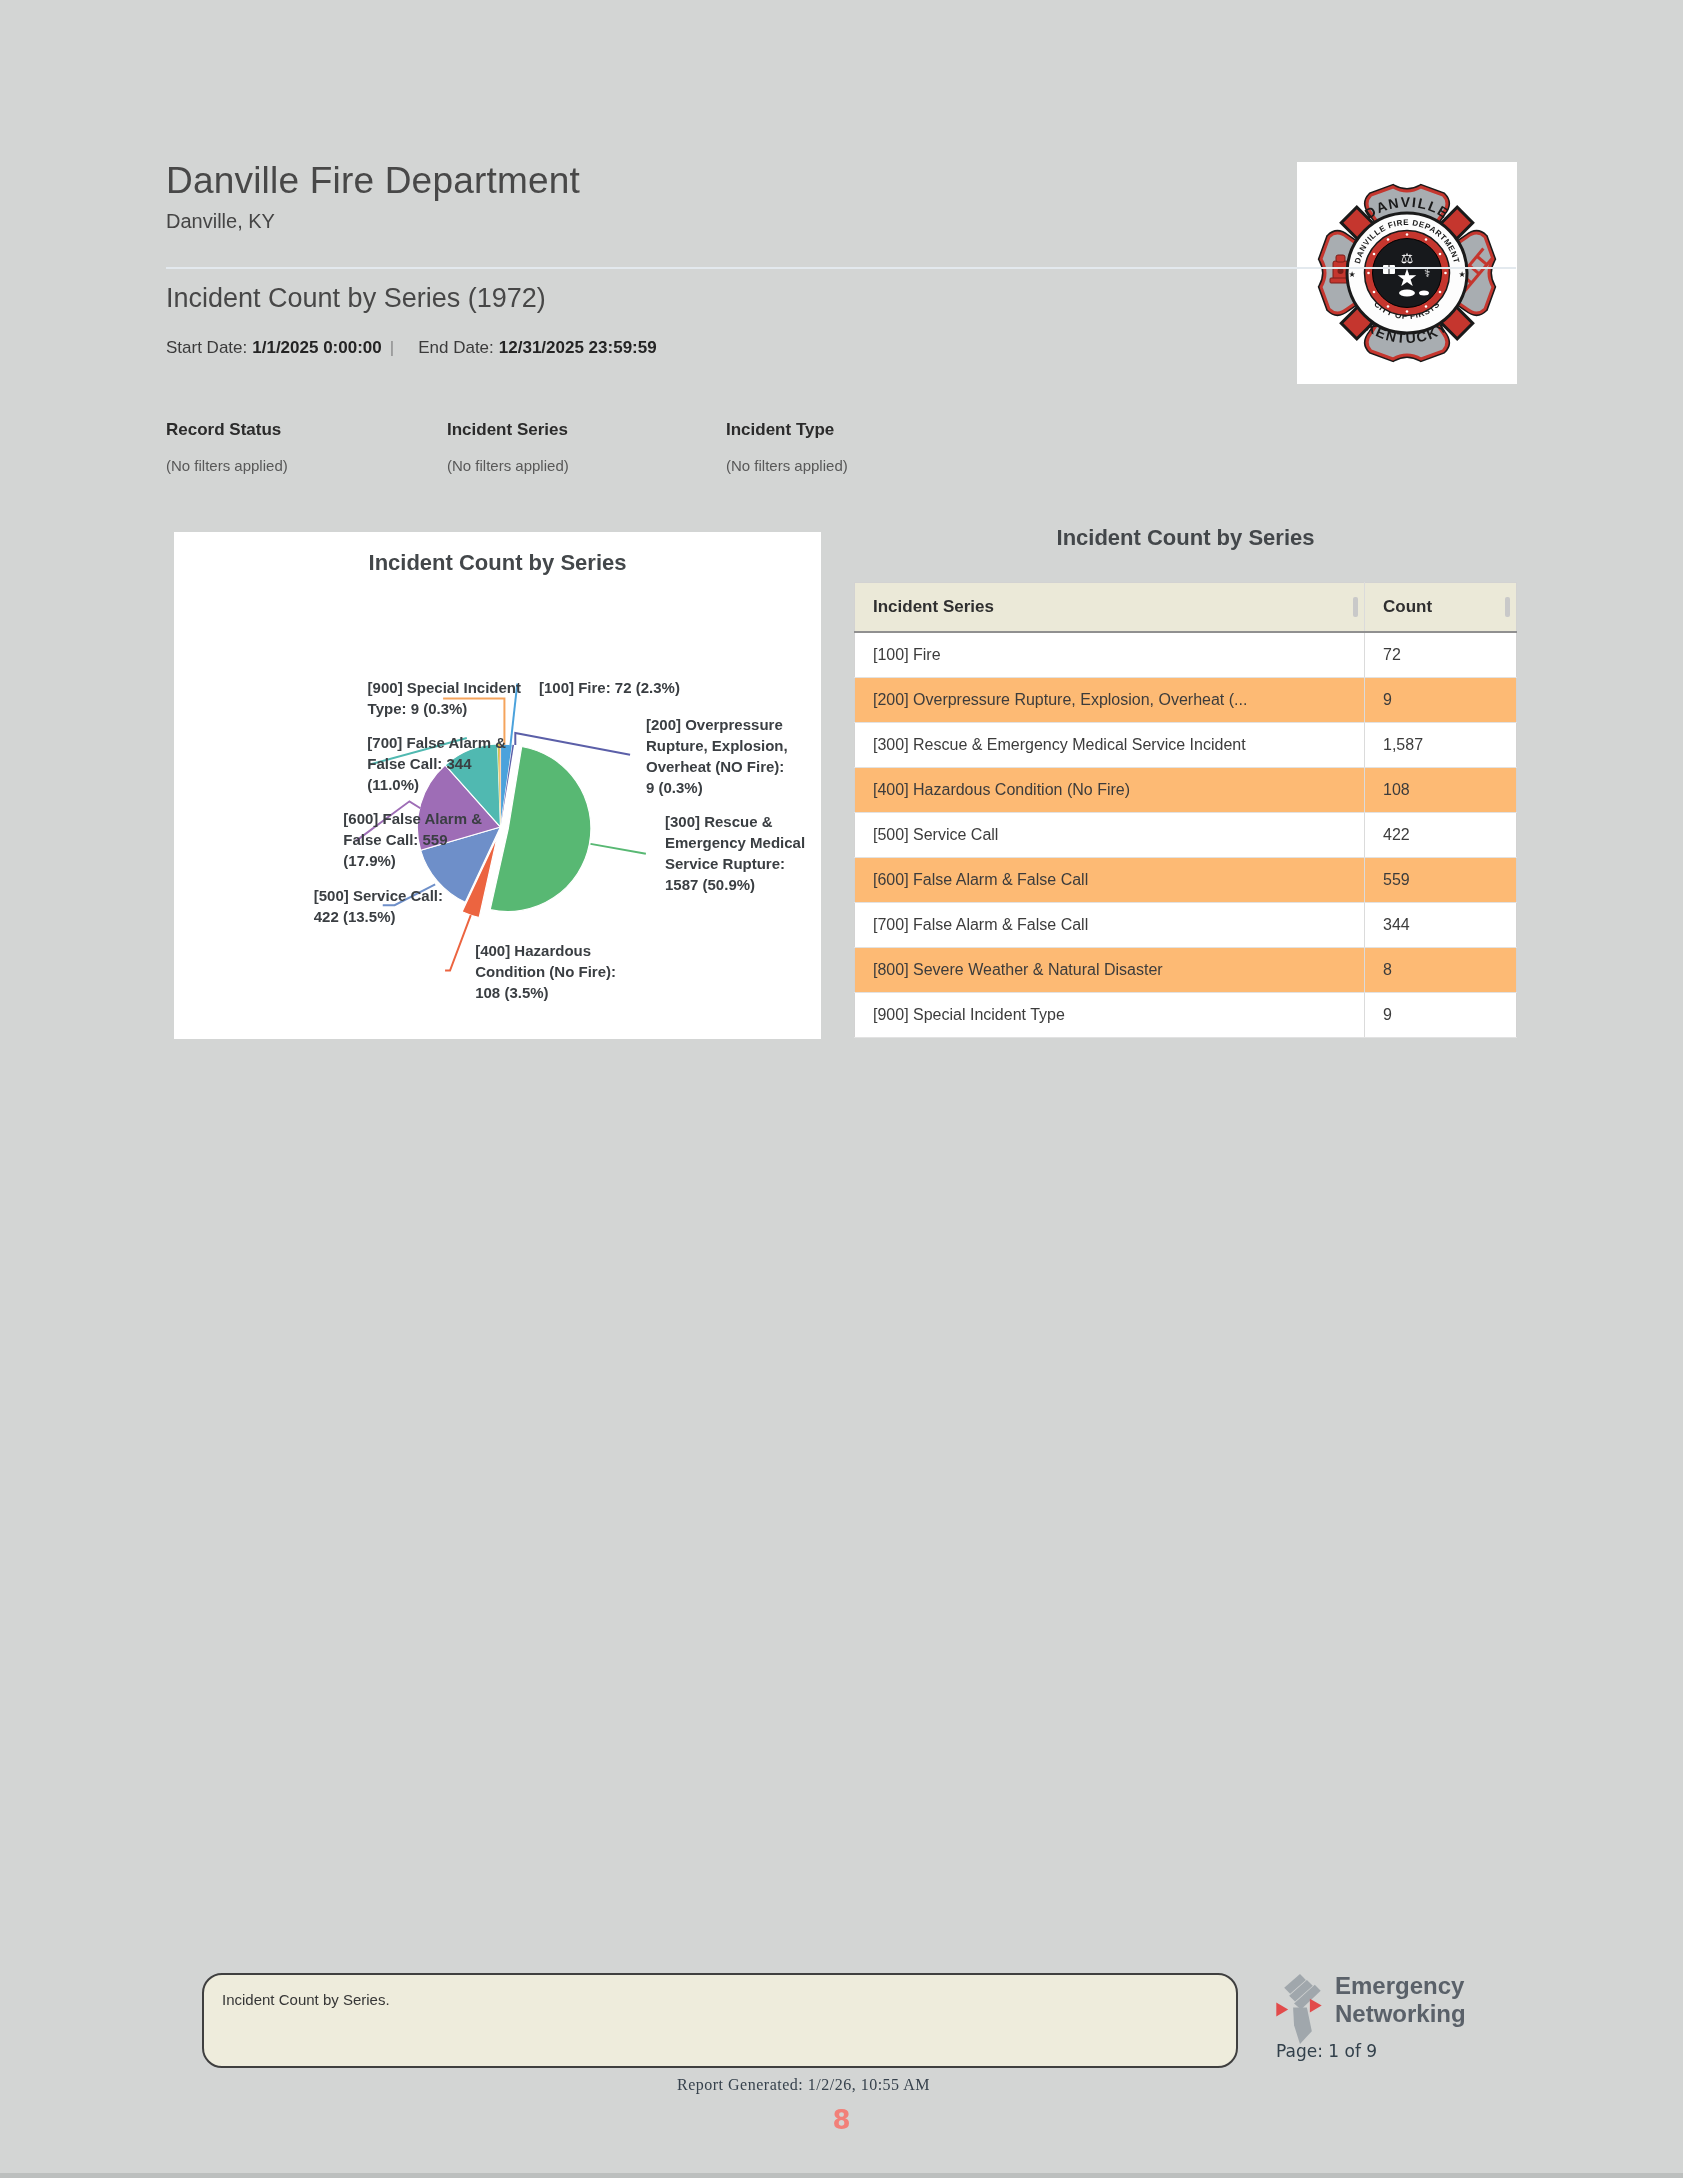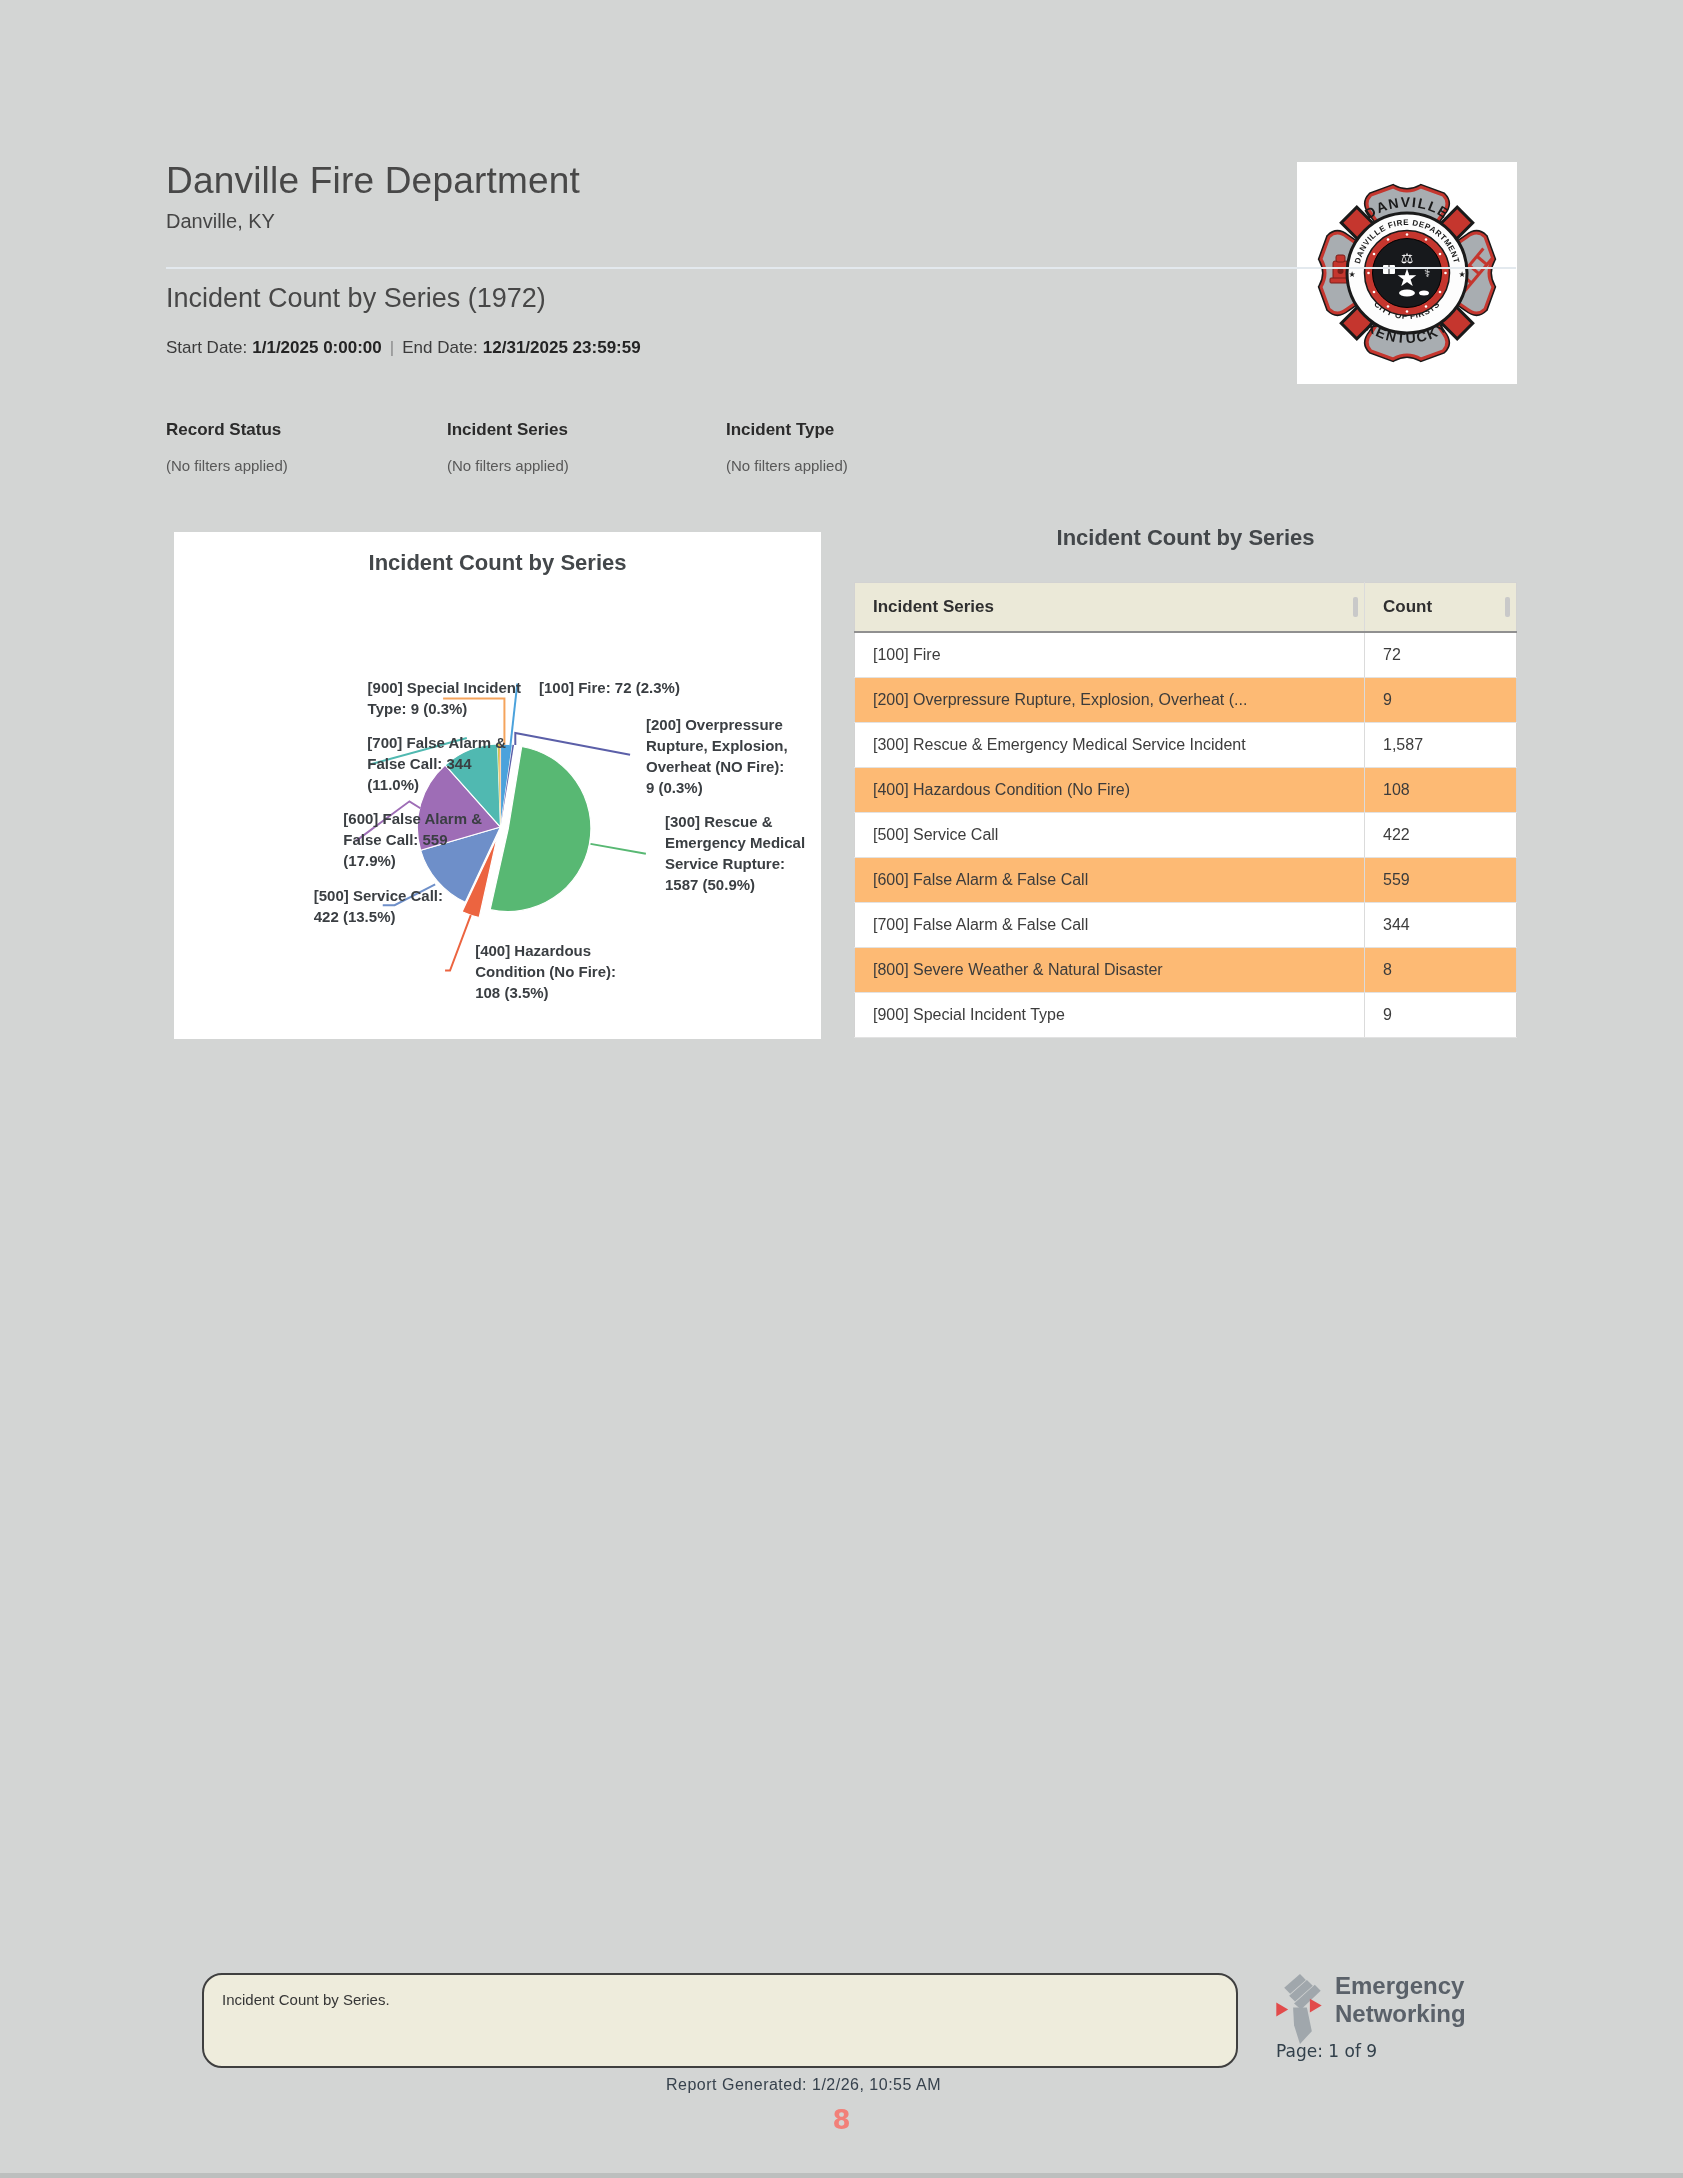--- a/index.html
+++ b/index.html
@@ -14,21 +14,21 @@
   .abs{position:absolute;}
   
   .dept-title{left:166px;top:160px;font-size:37px;font-weight:500;color:#484848;letter-spacing:0.2px;}
   .dept-sub{left:166px;top:210px;font-size:20px;color:#454545;}
   .logo-box{left:1297px;top:162px;width:220px;height:222px;background:#fff;display:flex;align-items:center;justify-content:center;}
   .divider{left:166px;top:267px;width:1350px;height:2px;background:#E3E9EE;}
   .report-title{left:166px;top:283px;font-size:27px;font-weight:500;color:#474747;}
   .dates{left:166px;top:338px;font-size:17px;color:#3B3B3B;}
   .dates .b{font-weight:700;color:#242424;margin-left:5px;}
   .dates .pipe{color:#8a8a8a;margin:0 8px;}
-  .dates .lbl2{margin-left:0;}
+  .dates .lbl2{margin-left:16px;}
   
   .filter{top:420px;}
   .filter .flabel{font-size:17px;font-weight:700;color:#2B2B2B;}
   .filter .fvalue{font-size:15px;color:#585858;margin-top:17px;}
   
   .chart-card{left:174px;top:532px;width:647px;height:507px;background:#ffffff;}
   .chart-title{position:absolute;top:18px;left:0;width:100%;text-align:center;font-size:22px;font-weight:700;color:#43474A;}
   #pie-svg{position:absolute;left:0;top:0;}
   .callout{position:absolute;font-size:15px;font-weight:700;color:#3A3E42;line-height:21px;white-space:nowrap;}
   .callout.r{text-align:left;}
@@ -42,21 +42,21 @@
   }
   table.grid th .hbar{position:absolute;right:6px;top:14px;width:5px;height:20px;background:#C9C9C9;border-radius:2px;}
   table.grid td{height:44px;padding:0 0 0 18px;font-size:16px;color:#3C3C3C;border-bottom:1px solid #E2E2E2;}
   table.grid td.count,table.grid th.count{border-left:1px solid #DBDBDB;width:133px;}
   table.grid tr.alt td{background:#fdba74;}
   
   .note-box{left:202px;top:1973px;width:996px;height:59px;background:#EEECDC;border:2px solid #3F3F3F;border-radius:20px;padding:16px 18px;font-size:15px;color:#363636;}
   .brand{left:1276px;top:1972px;display:flex;align-items:flex-start;}
   .brand-text{margin-left:13px;font-size:24px;font-weight:700;color:#5A6169;line-height:28px;}
   .page-label{left:1276px;top:2041px;font-family:"DejaVu Sans",sans-serif;font-size:17px;color:#32404B;}
-  .generated{left:0;top:2076px;width:1607px;text-align:center;font-family:Liberation Sans, sans-serif;font-size:16px;letter-spacing:0.5px;color:#37424D;}
+  .generated{left:0;top:2076px;width:1607px;text-align:center;font-family:Liberation Serif, serif;font-size:16px;letter-spacing:0.5px;color:#37424D;}
   .pageno{left:0;top:2105px;width:1683px;text-align:center;font-family:"DejaVu Sans",sans-serif;font-size:26px;font-weight:700;color:#F28079;}
   .bottom-strip{left:0;top:2173px;width:1683px;height:5px;background:#BCBFBE;}
 </style>
 </head>
 <body>
 
 <div class="page">
 
   <div class="abs dept-title">Danville Fire Department</div>
   <div class="abs dept-sub">Danville, KY</div>

